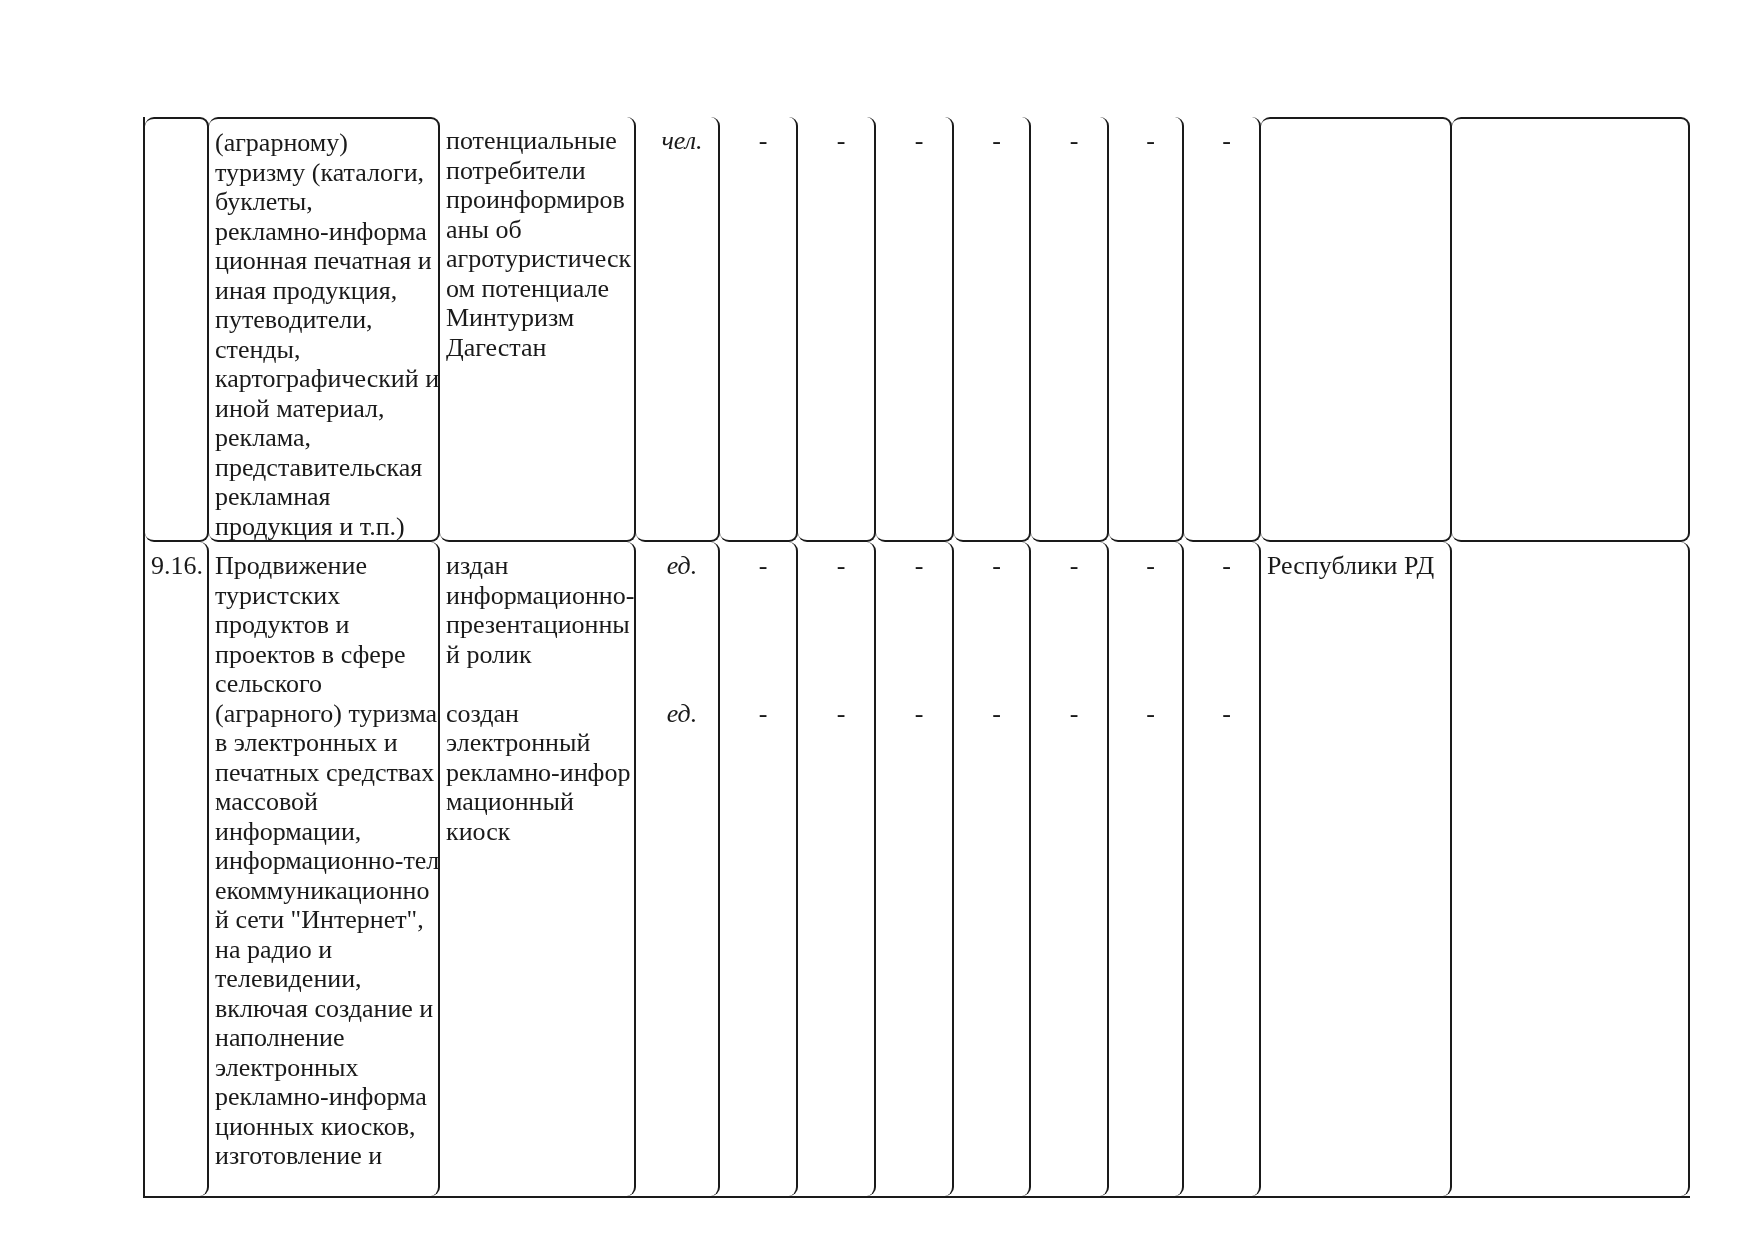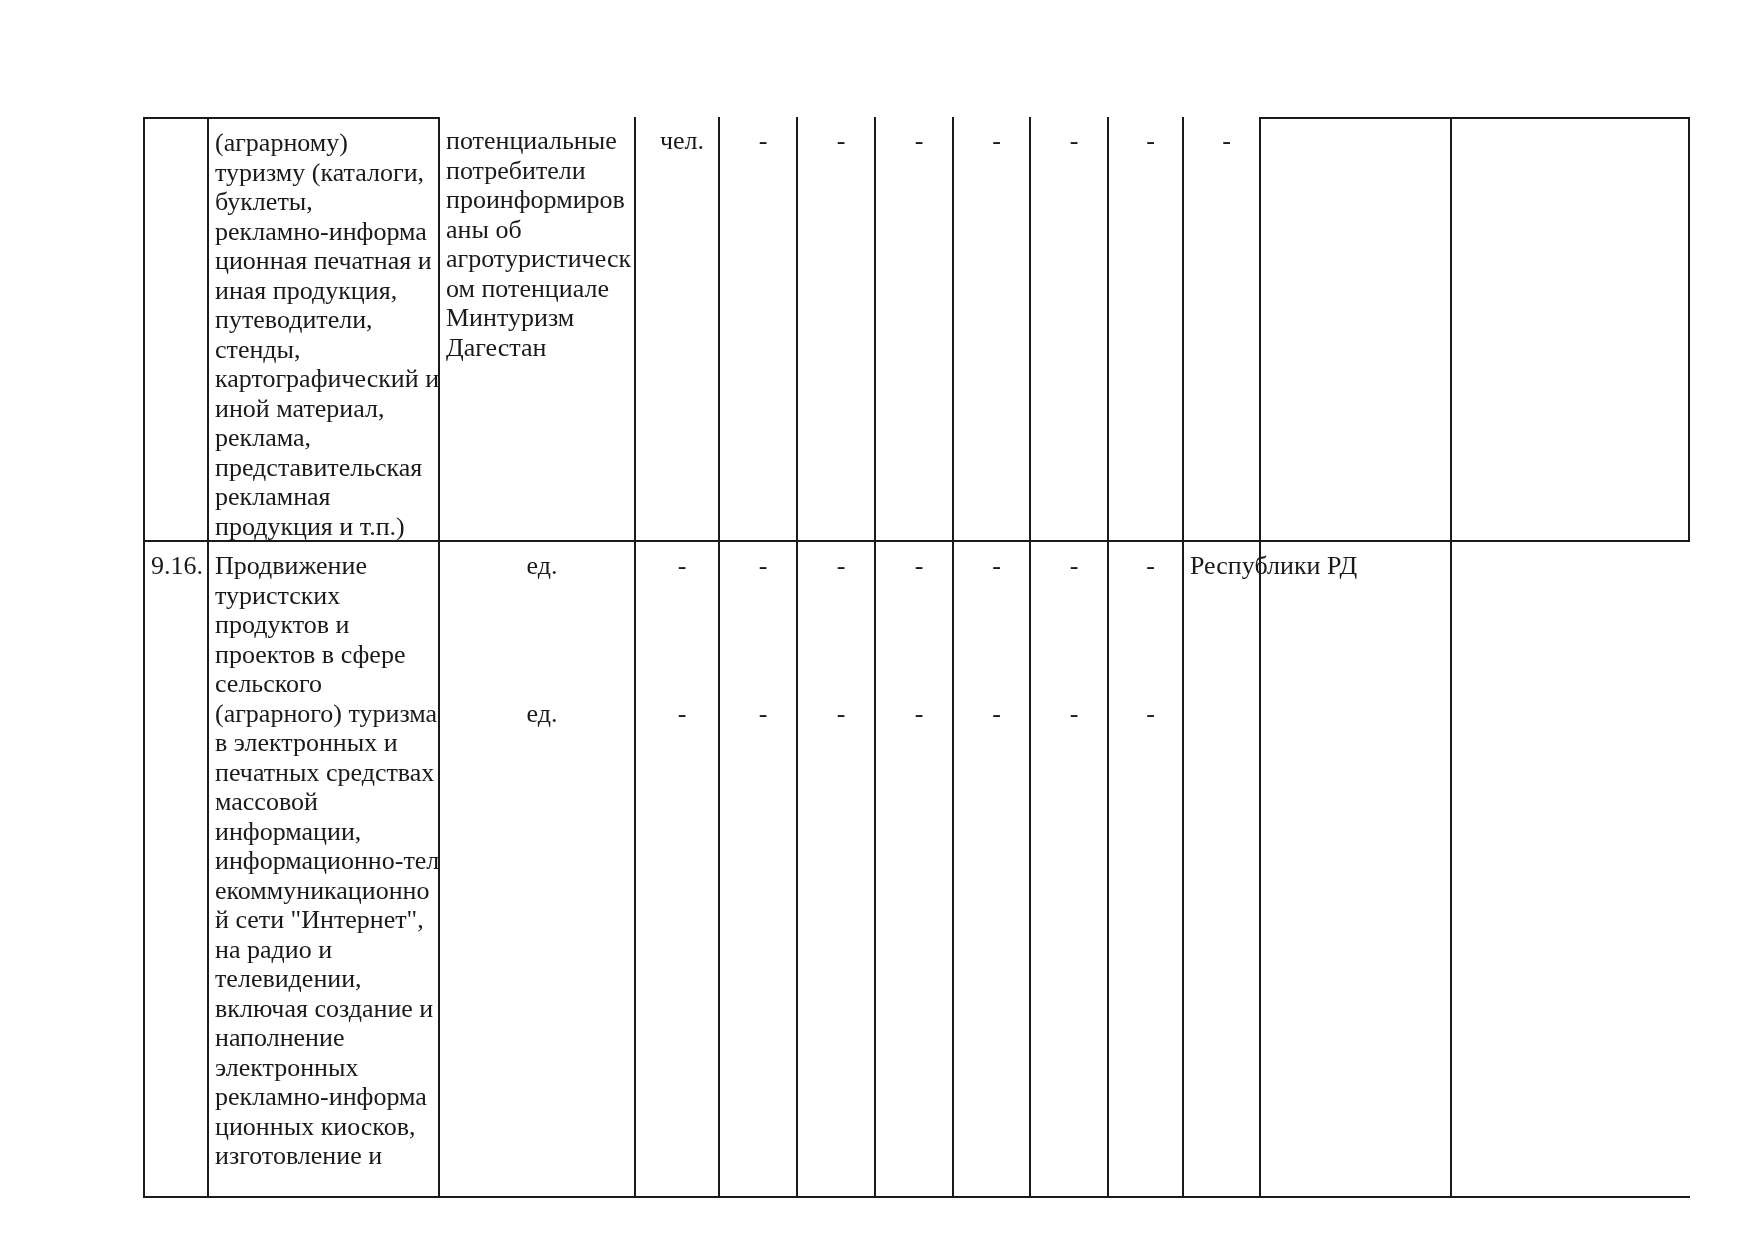--- a/index.html
+++ b/index.html
@@ -28,24 +28,25 @@
     grid-template-rows: 425px auto;
     font-size: 26px;
     line-height: 29.5px;
   }
   .cell {
     box-sizing: border-box;
     border-right: 2px solid #1a1a1a;
     padding: 9px 5px 0 6px;
     white-space: pre;
     overflow: visible;
+    border-radius: 9px;
   }
   .cell.bt { border-top: 2px solid #1a1a1a; }
   .cell.bb { border-bottom: 2px solid #1a1a1a; }
-  .cell.center { text-align: center; padding-left: 12px; padding-right: 2px; }
+  .cell.center { text-align: center; padding-left: 12px; padding-right: 2px; font-style: italic; }
   .cell.num { text-align: center; }
 </style>
 </head>
 <body>
 
 <div class="doc-table">
 
   <div class="cell num bt bb"></div>
   <div class="cell bt bb">(аграрному)
 туризму (каталоги,
@@ -95,20 +96,30 @@
 екоммуникационно
 й сети "Интернет",
 на радио и
 телевидении,
 включая создание и
 наполнение
 электронных
 рекламно-информа
 ционных киосков,
 изготовление и</div>
+  <div class="cell">издан
+информационно-
+презентационны
+й ролик
+
+создан
+электронный
+рекламно-инфор
+мационный
+киоск</div>
   <div class="cell center">ед.
 
 
 
 
 ед.</div>
   <div class="cell center">-
 
 
 

